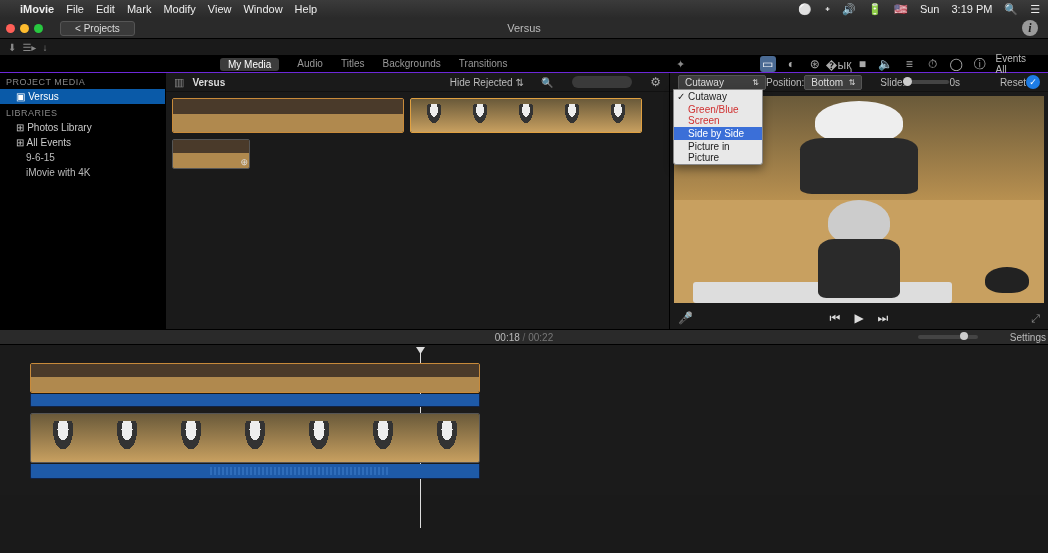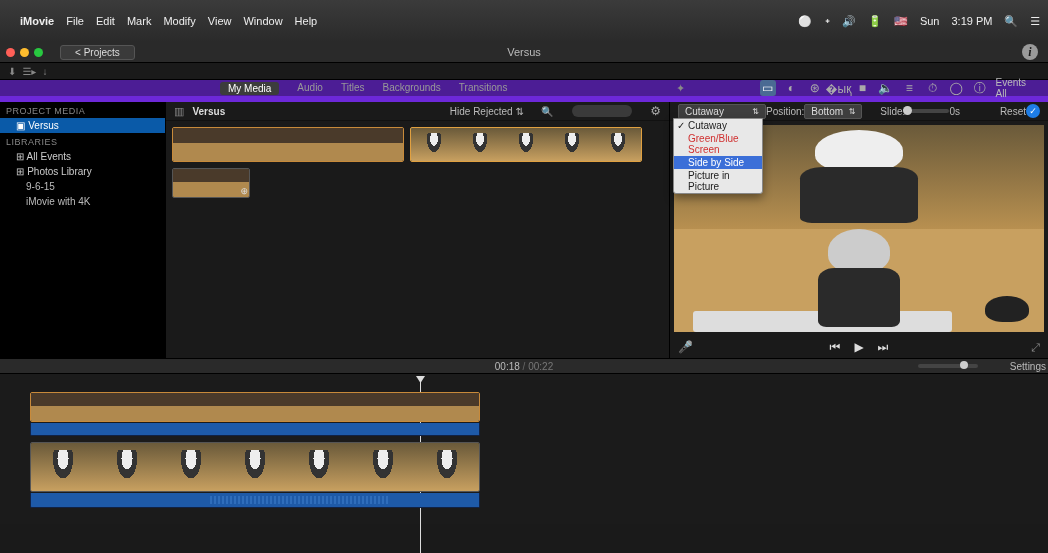--- a/index.html
+++ b/index.html
@@ -1,18 +1,18 @@
 <!DOCTYPE html>
 <html><head>
 <meta charset="utf-8">
 <style>
   html,body{margin:0;padding:0;width:1048px;height:553px;background:#1a1a1a;font-family:-apple-system,Helvetica,Arial,sans-serif;font-size:11px;color:#ccc;overflow:hidden}
 
   
-  .menubar{height:18px;background:linear-gradient(#3b3b3b,#2a2a2a);display:flex;align-items:center;padding:12px 8px;color:#eee;justify-content:space-between}
+  .menubar{height:18px;background:linear-gradient(#3b3b3b,#2a2a2a);display:flex;align-items:center;padding:0 8px;color:#eee;justify-content:space-between}
   .menubar .left,.menubar .right{display:flex;align-items:center;gap:12px}
   .menubar .apple{font-size:12px}
   .menubar .app{font-weight:bold}
   .menubar .right span{font-size:11px}
 
   
   .titlebar{height:20px;background:#2a2a2a;display:flex;align-items:center;position:relative;border-bottom:1px solid #000}
   .tl-dots{position:absolute;left:6px;display:flex;gap:5px}
   .tl-dots span{width:9px;height:9px;border-radius:50%}
   .dot-r{background:#ff5f57}.dot-y{background:#febc2e}.dot-g{background:#28c840}
@@ -20,21 +20,21 @@
   .pill{background:#3a3a3a;border:1px solid #555;border-radius:3px;padding:1px 14px;font-size:10px;color:#ddd}
   .tl-title{margin:0 auto;font-size:11px;color:#bbb}
   .tl-info{position:absolute;right:10px;width:16px;height:16px;border-radius:50%;background:#9a9a9a;color:#1a1a1a;display:flex;align-items:center;justify-content:center;font-weight:bold;font-family:serif;font-style:italic;font-size:12px}
 
   
   .iconbars{height:16px;background:#1a1a1a;display:flex;align-items:center;border-bottom:1px solid #000;font-size:10px}
   .iconbars .lgrp{display:flex;gap:6px;padding-left:8px}
   .iconbars .lgrp span{color:#888}
 
   
-  .tabrow{height:16px;background:#4c1d95;display:flex;align-items:center;position:relative;border-bottom:6px solid #6d28d9}
+  .tabrow{height:16px;background:#000000;display:flex;align-items:center;position:relative;border-bottom:1px solid #6d28d9}
   .tabs{position:absolute;left:220px;display:flex;gap:18px}
   .tab{color:#999;font-size:10px;cursor:pointer}
   .tab.active{color:#fff;background:#3c3c3c;padding:1px 8px;border-radius:3px}
   .insp-icons{position:absolute;left:760px;right:10px;display:flex;align-items:center;gap:8px;justify-content:flex-start}
   .insp-icons .ic{width:16px;height:16px;display:flex;align-items:center;justify-content:center;color:#aaa;font-size:12px}
   .insp-icons .ic.on{background:#4a6a93;border-radius:3px;color:#fff}
   .insp-icons .resetall{margin-left:auto;color:#bbb;font-size:10px}
 
   
   .main{display:flex;height:256px}
@@ -172,22 +172,22 @@
     <span class="resetall">Events All</span>
   </div>
 </div>
 
 <div class="main">
 
   <div class="sidebar">
     <div class="sb-hdr">PROJECT MEDIA</div>
     <div class="sb-item sel">▣ <span>Versus</span></div>
     <div class="sb-hdr">LIBRARIES</div>
+    <div class="sb-item">⊞ <span>Photos Library</span></div>
     <div class="sb-item">⊞ <span>All Events</span></div>
-    <div class="sb-item">⊞ <span>Photos Library</span></div>
     <div class="sb-sub">9-6-15</div>
     <div class="sb-sub">iMovie with 4K</div>
   </div>
 
   <div class="browser">
     <div class="br-hdr">
       <span style="color:#888">▥</span>
       <span class="name" style="margin-right:auto;margin-left:8px">Versus</span>
       <div class="right">
         <span class="hide"><span>Hide Rejected</span> ⇅</span>

